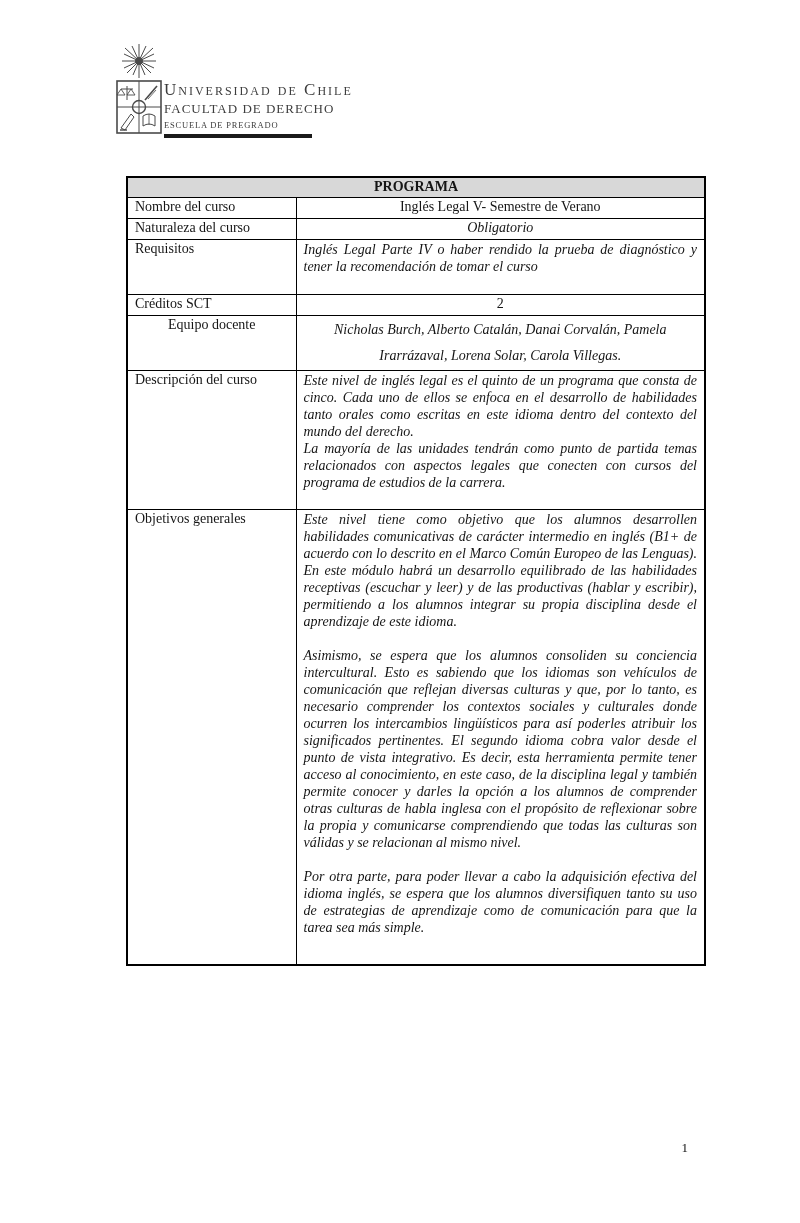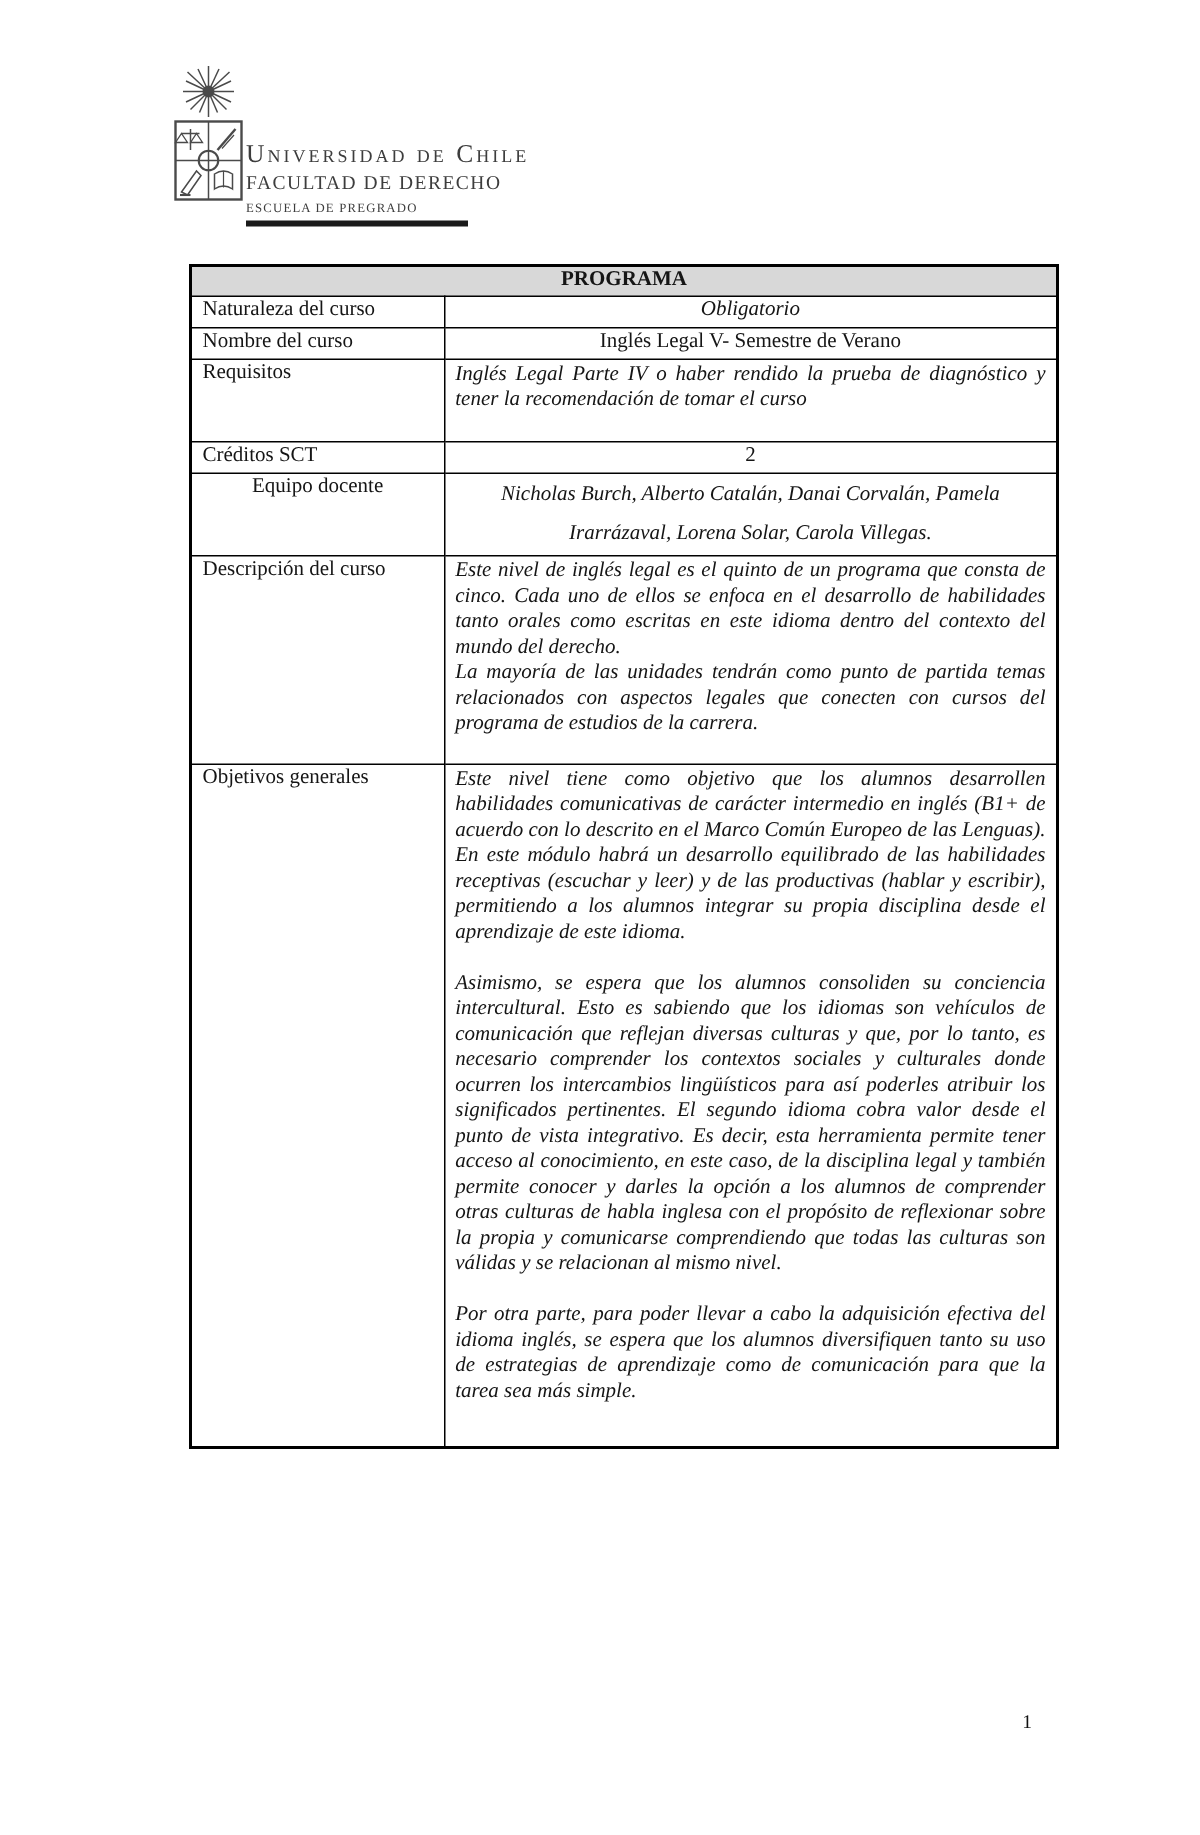--- a/index.html
+++ b/index.html
@@ -9,21 +9,21 @@
     height: 1223px;
     background: #ffffff;
     font-family: "Liberation Serif", serif;
     color: #151515;
     overflow: hidden;
   }
 
   
   .logo { position: absolute; left: 112px; top: 44px; }
   .crest { position: absolute; left: 0; top: 0; }
-  .logo-text { position: absolute; left: 52px; top: 36px; width: 260px; margin-top: 13px; }
+  .logo-text { position: absolute; left: 52px; top: 36px; width: 260px; }
   .logo-uni {
     font-variant: small-caps;
     font-size: 17px;
     letter-spacing: 2px;
     color: #3d3d3d;
     white-space: nowrap;
   }
   .logo-fac {
     font-size: 13px;
     letter-spacing: 1px;
@@ -152,26 +152,26 @@
   <table class="program">
     <colgroup>
         <col style="width:169px">
         <col style="width:409px">
       </colgroup>
     <tbody>
         <tr>
       <td colspan="2" class="tbl-title">PROGRAMA</td>
     </tr>
     <tr>
+      <td class="lbl h-sm">Nombre del curso</td>
+      <td class="val-center h-sm">Inglés Legal V- Semestre de Verano</td>
+    </tr>
+    <tr>
       <td class="lbl h-sm">Naturaleza del curso</td>
       <td class="val-center italic h-sm">Obligatorio</td>
-    </tr>
-    <tr>
-      <td class="lbl h-sm">Nombre del curso</td>
-      <td class="val-center h-sm">Inglés Legal V- Semestre de Verano</td>
     </tr>
     <tr>
       <td class="lbl h-req">Requisitos</td>
       <td class="italic justify h-req">
         <p>Inglés Legal Parte IV o haber rendido la prueba de diagnóstico y tener la recomendación de tomar el curso</p>
       </td>
     </tr>
     <tr>
       <td class="lbl h-sm">Créditos SCT</td>
       <td class="val-center h-sm">2</td>

